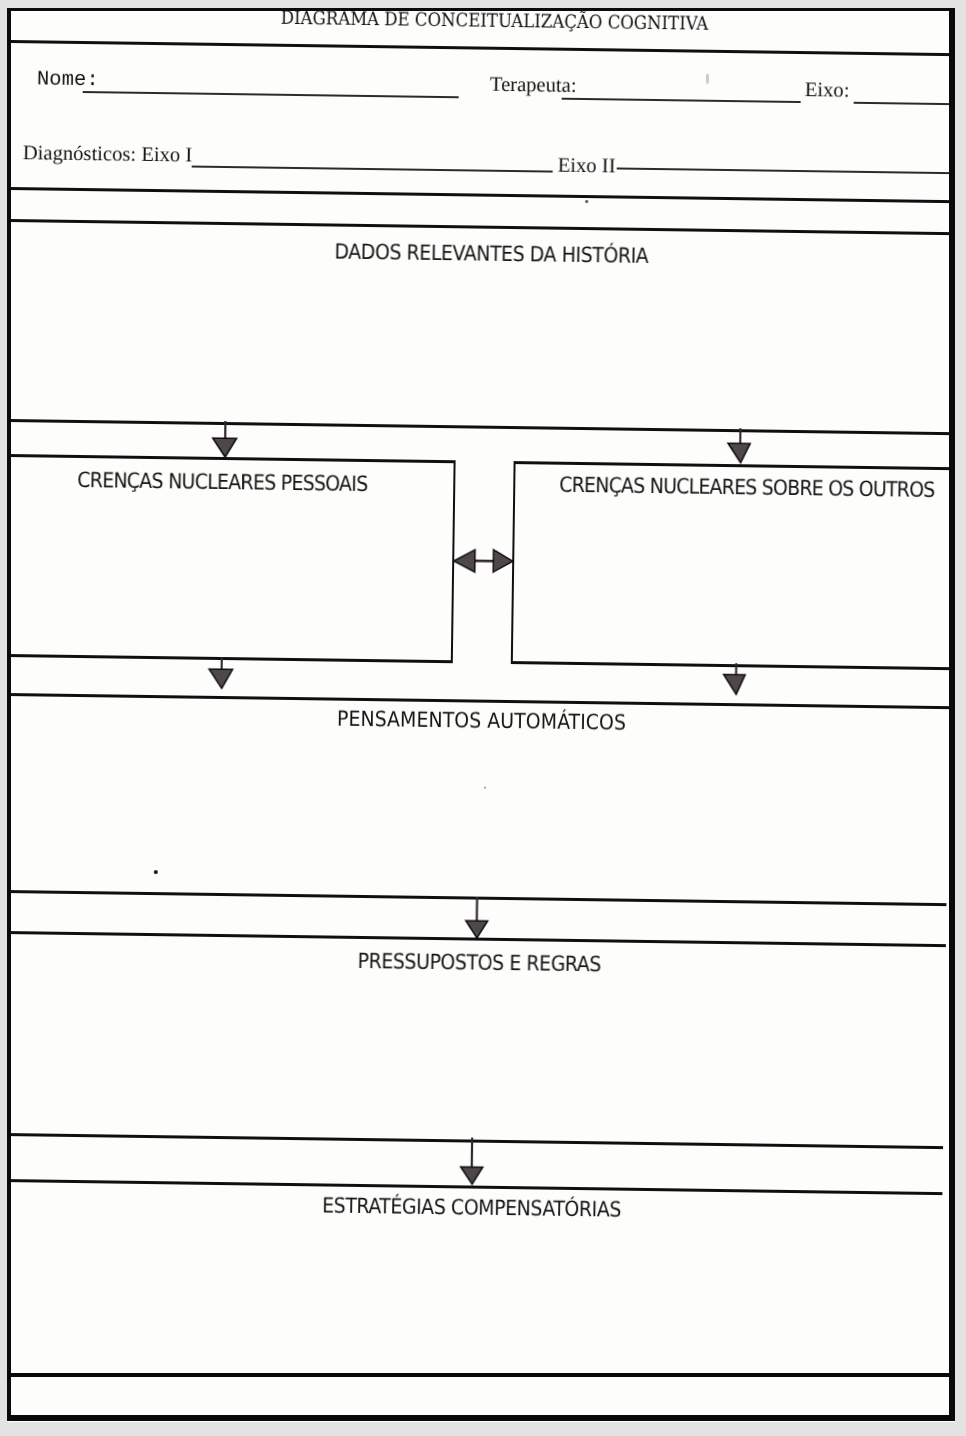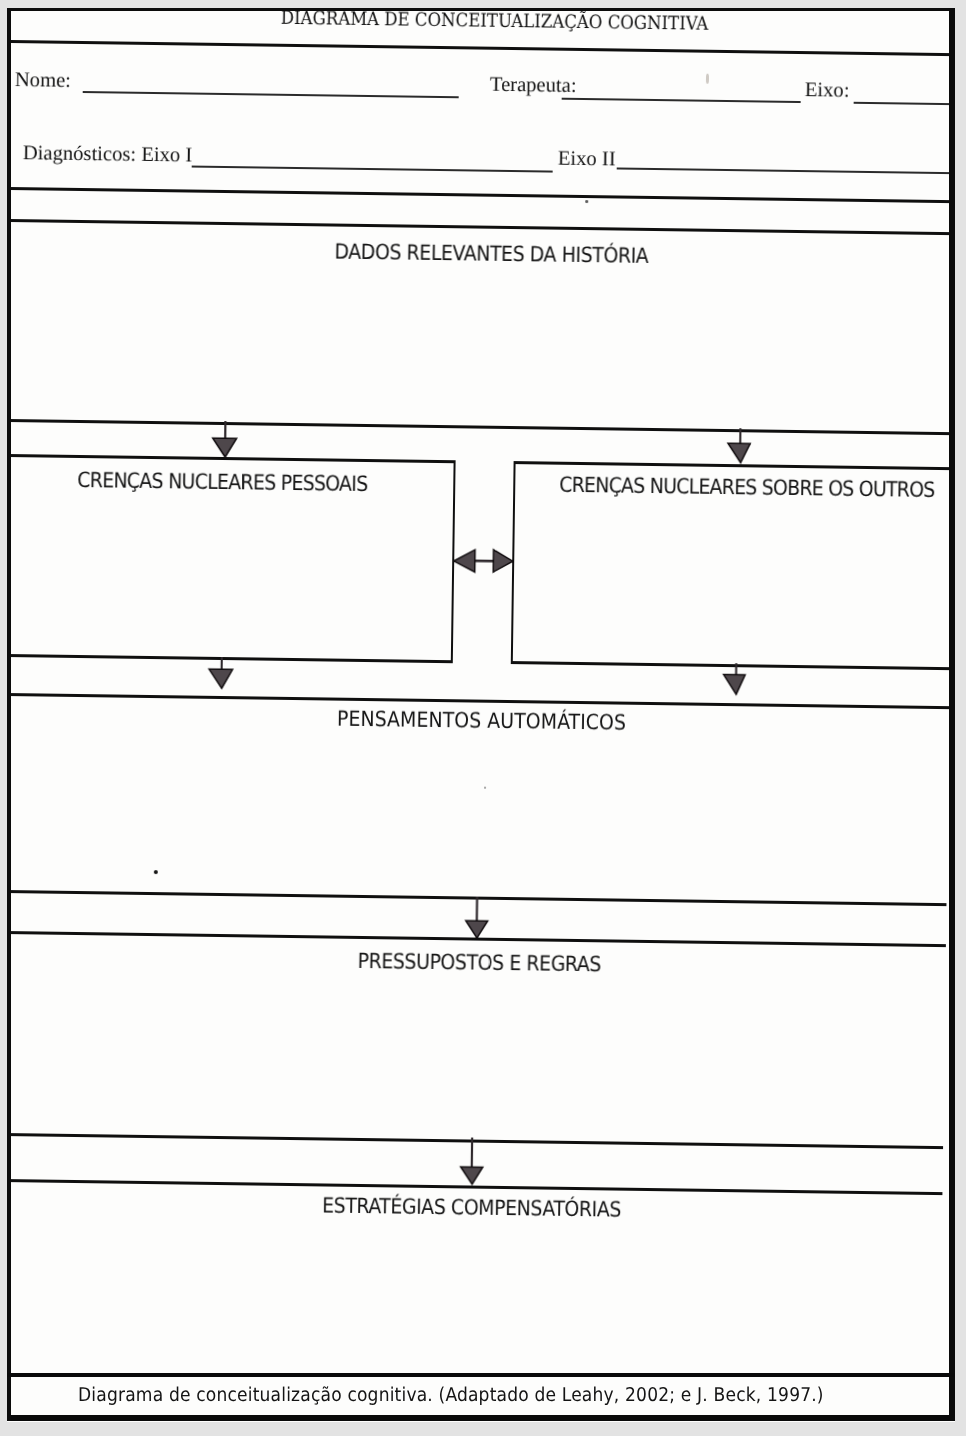--- a/index.html
+++ b/index.html
@@ -56,33 +56,33 @@
 
   <div id="paper"></div>
 
   <div id="scan">
    <div id="skew">
 
     <div id="title" style="left:281px;top:6px;">DIAGRAMA DE CONCEITUALIZAÇÃO COGNITIVA</div>
 
     <div class="hl" style="left:-6px;top:40px;width:965px;"></div>
 
-    <div class="lab" style="left:16px;top:70px;">Nome:</div>
+    <div class="lab" style="left:38px;top:70px;font-family:Liberation Mono, monospace;">Nome:</div>
     <div class="fl" style="left:84px;top:90px;width:376px;"></div>
 
     <div class="lab" style="left:491px;top:68px;">Terapeuta:</div>
     <div class="fl" style="left:563px;top:90px;width:239px;"></div>
 
     <div class="lab" style="left:806px;top:69px;">Eixo:</div>
     <div class="fl" style="left:855px;top:90px;width:99px;"></div>
 
     <div class="lab" style="left:25px;top:143px;">Diagnósticos: Eixo I</div>
     <div class="fl" style="left:194px;top:163px;width:361px;"></div>
 
-    <div class="lab" style="left:560px;top:141px;">Eixo II</div>
+    <div class="lab" style="left:560px;top:148px;">Eixo II</div>
     <div class="fl" style="left:619px;top:159px;width:340px;"></div>
 
     <div class="hl" style="left:-6px;top:187px;width:965px;"></div>
     <div class="hl" style="left:-6px;top:219px;width:965px;"></div>
 
     <div class="sec" style="left:338px;top:237px;">DADOS RELEVANTES DA HISTÓRIA</div>
     <div class="hl" style="left:-6px;top:419px;width:965px;"></div>
 
     <svg class="arrow" style="left:217px;top:418px;" width="28" height="40" viewBox="0 0 28 40">
       <rect x="13.2" y="0" width="2.2" height="19" fill="#2e282c"></rect>
@@ -147,15 +147,14 @@
 
    </div>
   </div>
 
   <div class="frame-t"></div>
   <div class="frame-b"></div>
   <div class="frame-l"></div>
   <div class="frame-r"></div>
 
   <div class="hl" style="position:absolute;left:7px;top:1373px;width:948px;height:4px;background:#090909;"></div>
-  <div id="caption" style="left:78px;top:1386px;">Diagrama de conceitualização cognitiva. (Adaptado de Leahy, 2002; e J. Beck, 1997.)</div>
 
 </div>
 
 </body></html>

